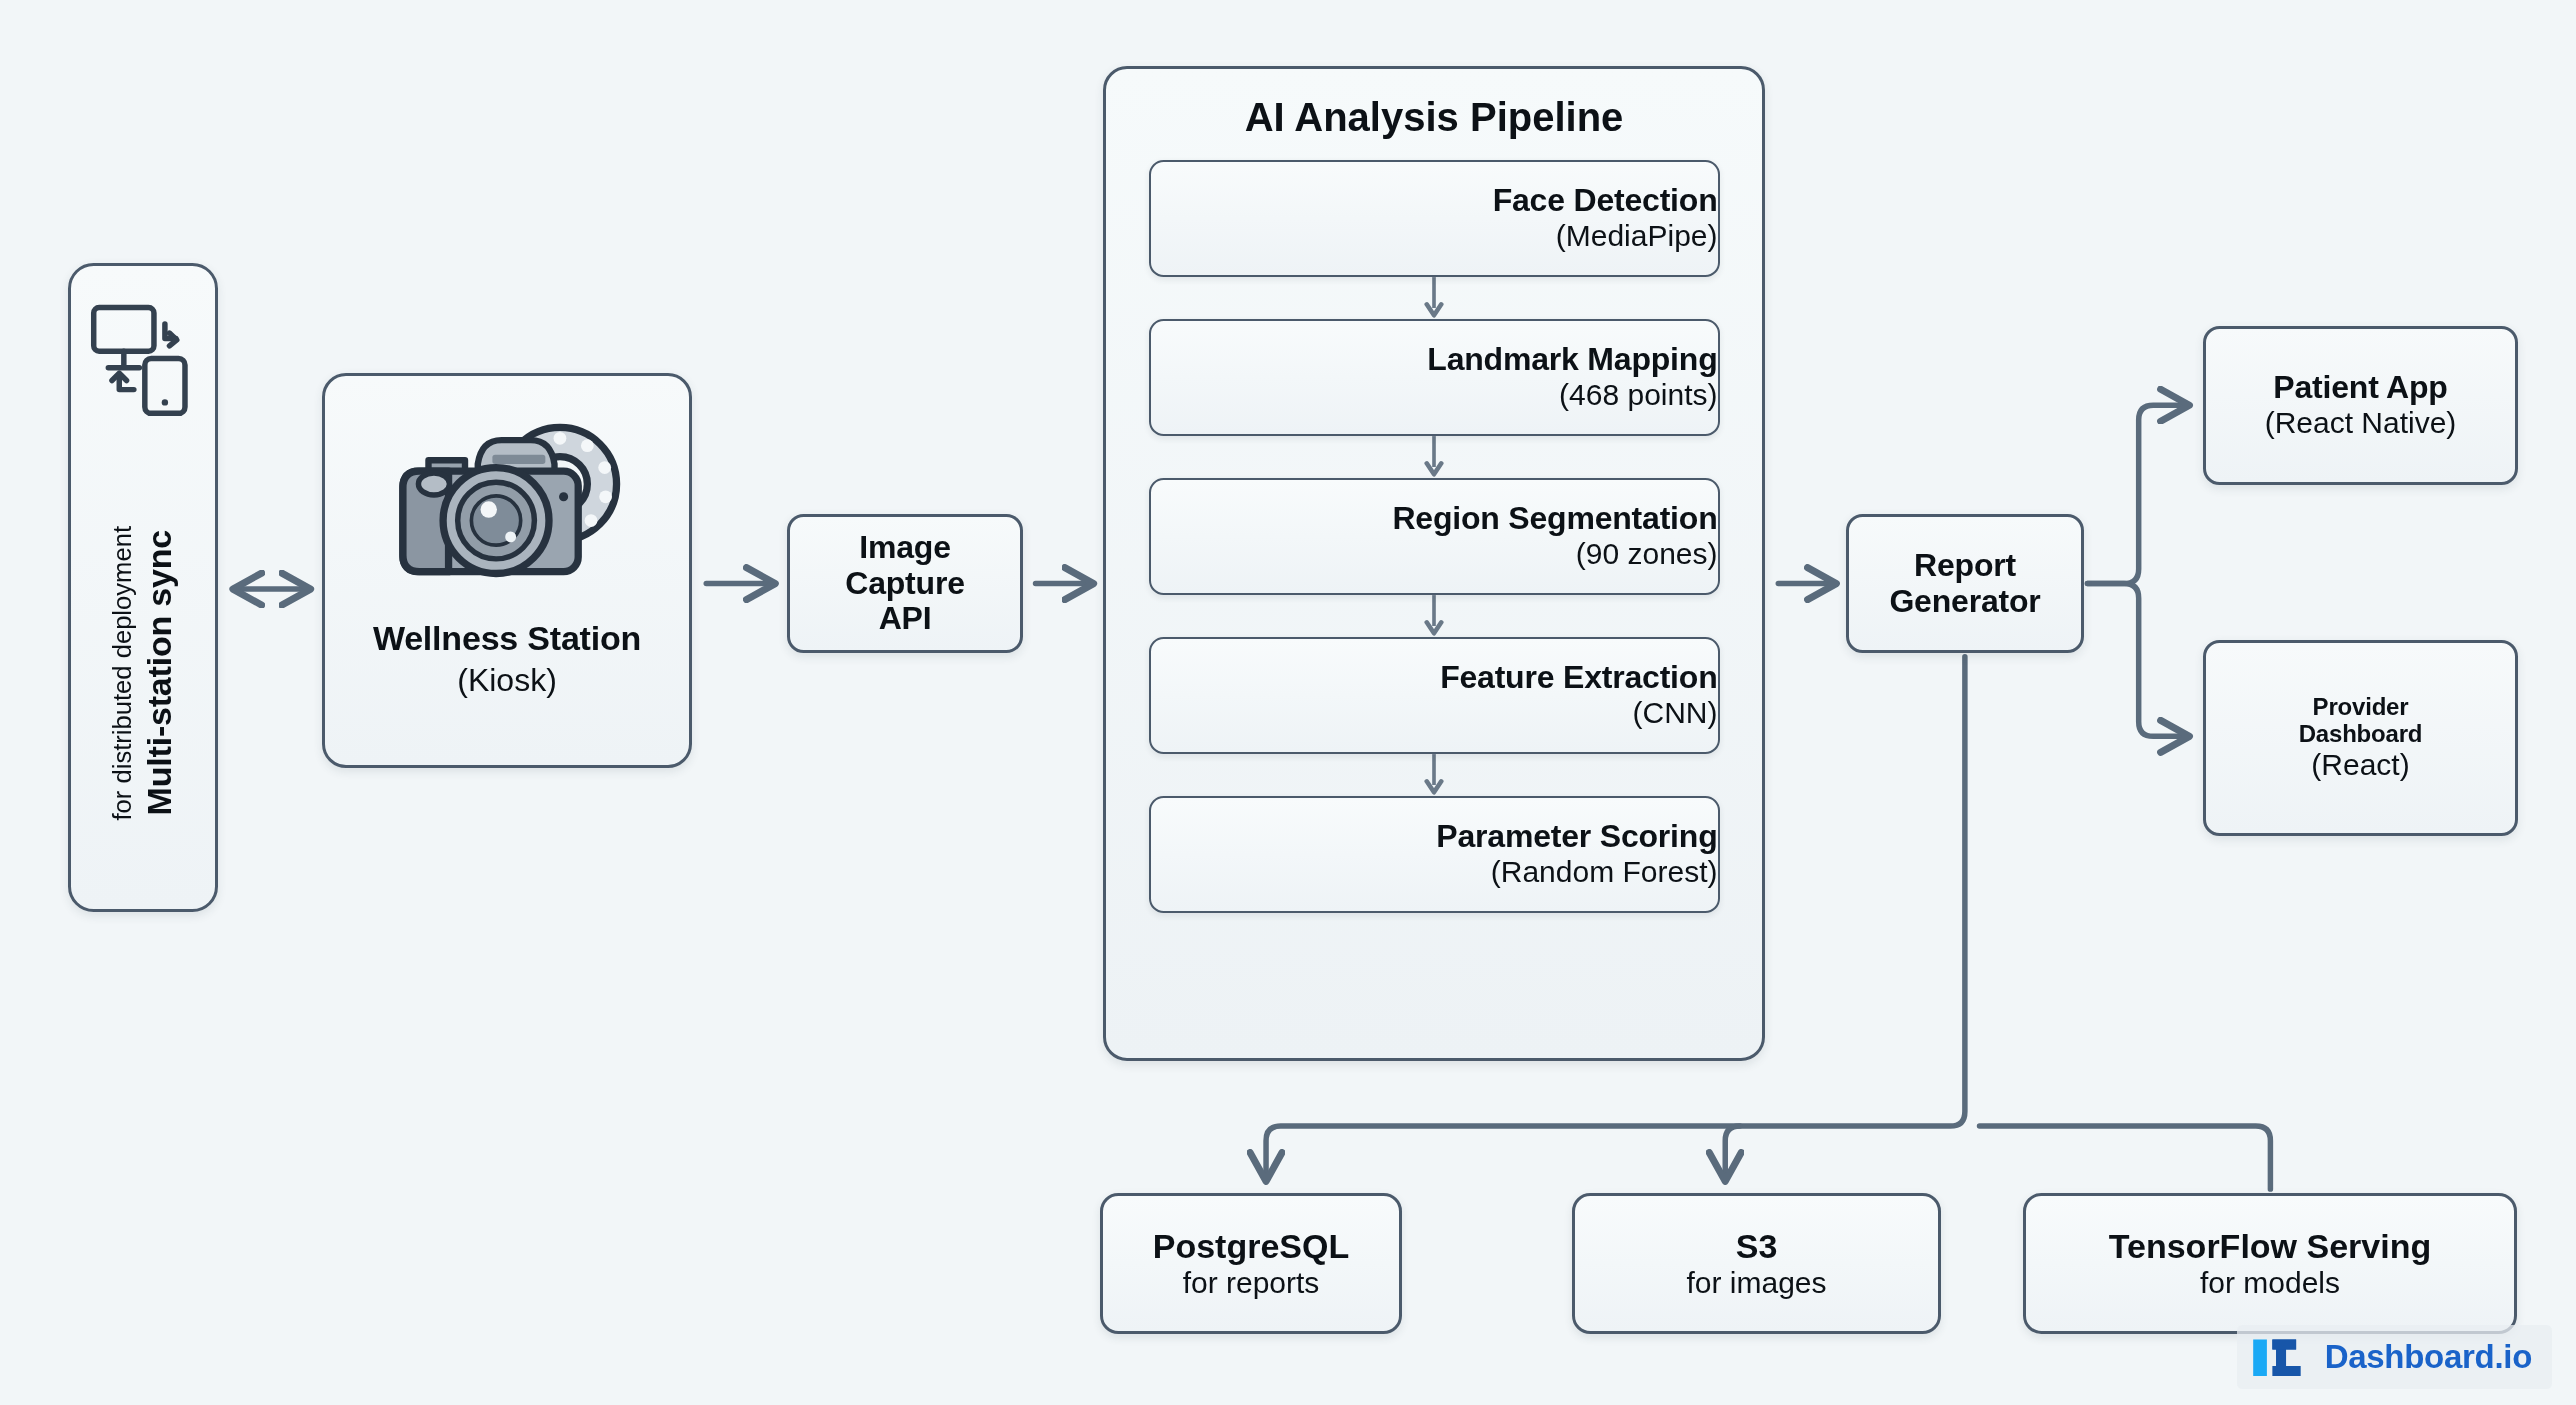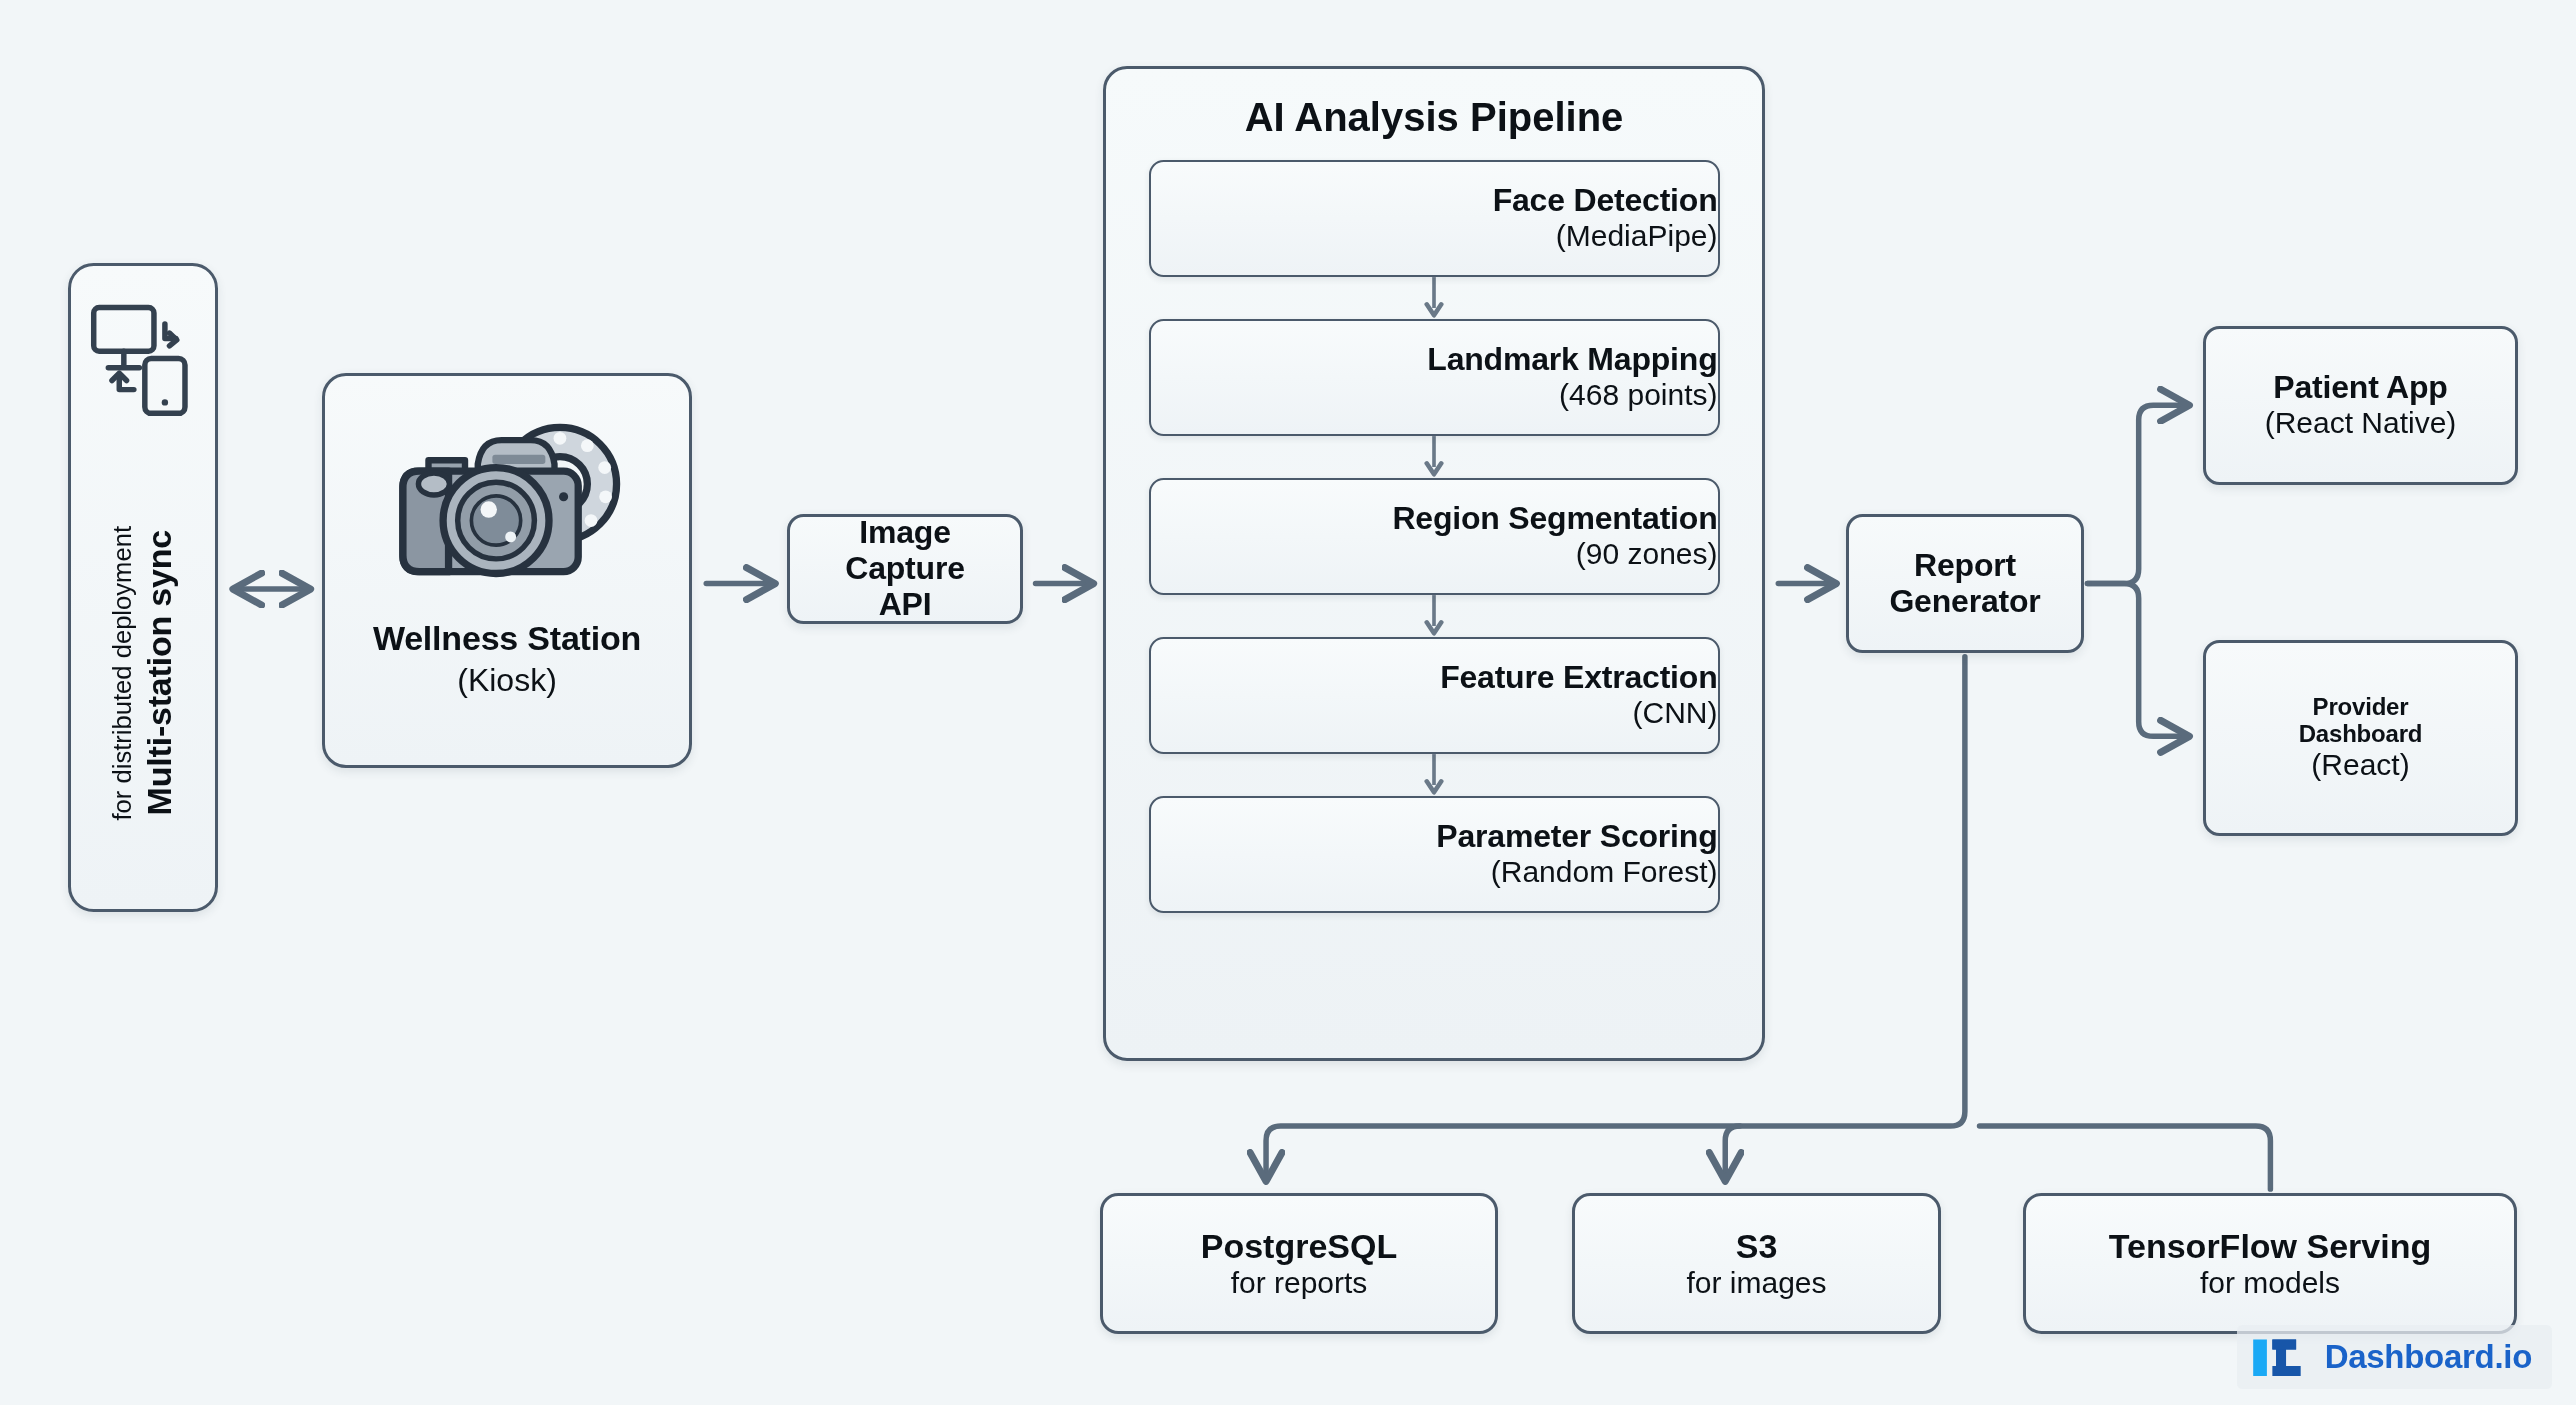--- a/index.html
+++ b/index.html
@@ -81,21 +81,21 @@
     justify-content: flex-start;
     padding-top: 33px;
   }
   #wellness-station .cam-wrap { margin-bottom: 14.6px; }
   #wellness-station .title { font-size: 34px; }
   #wellness-station .sub { font-size: 32px; margin-top: 5.5px; }
 
   
   #image-capture-api {
     left: 787px; top: 514px;
-    width: 236px; height: 110px;
+    width: 236px; height: 139px;
     border-radius: 16.5px;
     border-width: 3.7px;
   }
   #image-capture-api .title { font-size: 32px; }
 
   
   #ai-pipeline {
     left: 1103px; top: 66px;
     width: 662px; height: 995px;
     border-radius: 24px;
@@ -169,21 +169,21 @@
     border-radius: 18.3px;
     box-shadow: 0 3.7px 8.2px rgba(40,55,70,0.10);
     display: flex; flex-direction: column;
     align-items: center; justify-content: center;
     color: #0c1116;
     height: 141px;
     top: 1193px;
   }
   .store .title { font-size: 34px; font-weight: bold; }
   .store .sub { font-size: 30px; }
-  #store-postgres { left: 1100px; width: 398px; }
+  #store-postgres { left: 1100px; width: 302px; }
   #store-s3       { left: 1572px; width: 369px; }
   #store-tf       { left: 2023px; width: 494px; }
 
   
   #logo {
     position: absolute;
     right: 24px; bottom: 16.5px;
     display: flex; align-items: center;
     gap: 14.6px;
     background: rgba(232,238,242,0.75);

